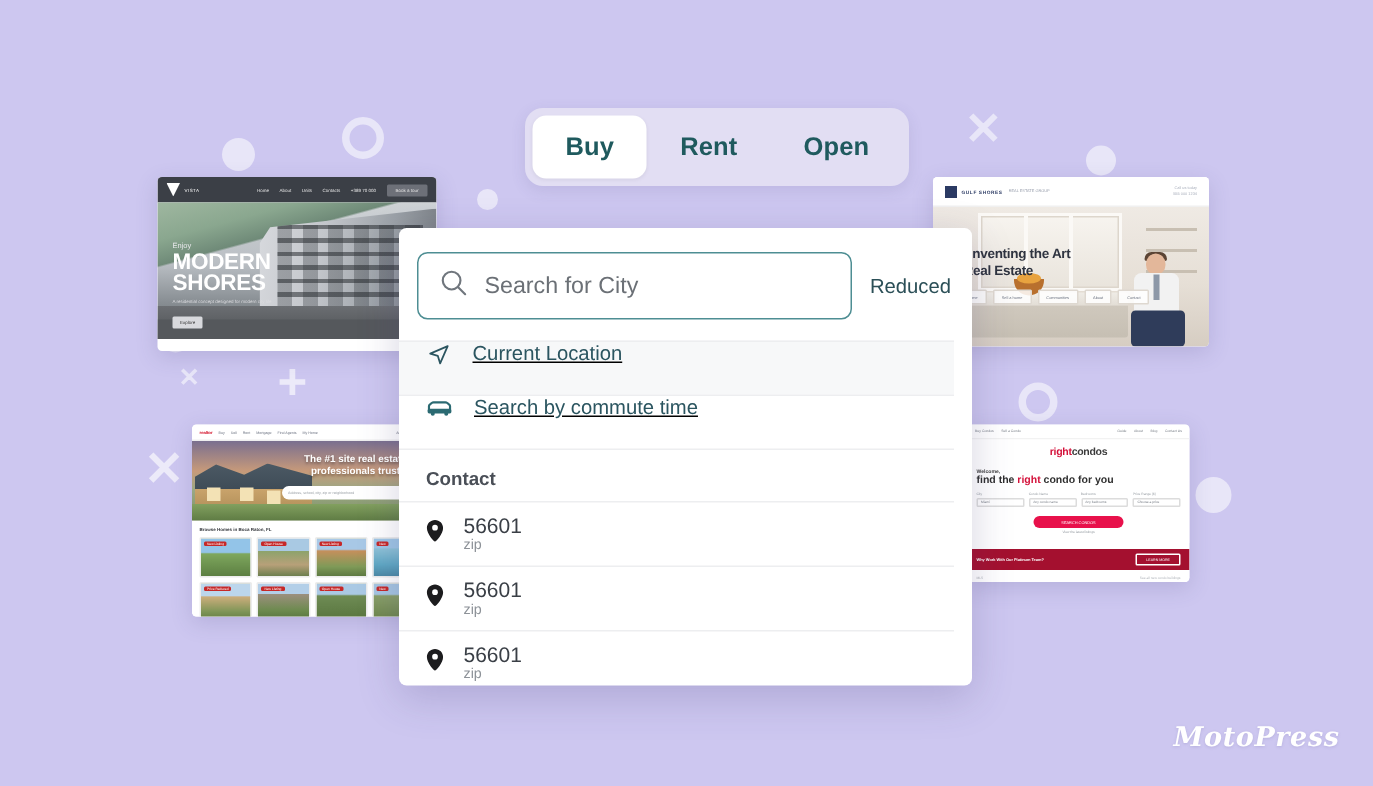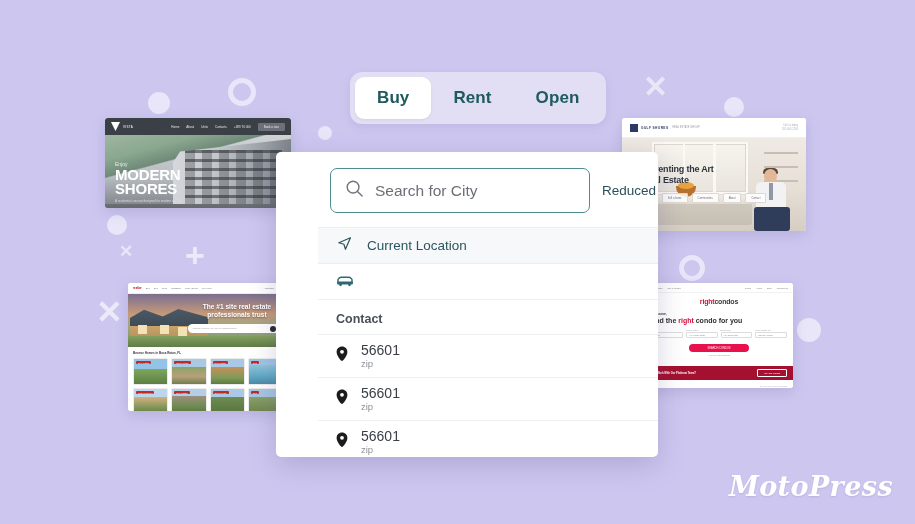--- a/index.html
+++ b/index.html
@@ -35,21 +35,21 @@
   
   .thumb {
     position: absolute;
     background: #ffffff;
     border-radius: 3px;
     box-shadow: 0 4px 14px rgba(80,70,130,0.18);
     overflow: hidden;
   }
 
   
-  #thumb-modern { left: 105px; top: 118px; width: 186px; height: 90px; }
+  #thumb-modern { left: 105px; top: 118px; width: 186px; height: 116px; }
   .tm-nav {
     height: 17px; background: #3b3f46; position: relative;
     display: flex; align-items: center; padding: 0 6px;
   }
   .tm-logo {
     width: 9px; height: 9px; background: #fff;
     clip-path: polygon(0 0, 100% 0, 50% 100%);
     margin-right: 3px;
   }
   .tm-logo-txt { font-size: 3px; color: #fff; letter-spacing: .3px; }
@@ -285,24 +285,24 @@
   }
   .tab {
     font-size: 17px; font-weight: bold; color: #1f5a5e;
     padding: 11px 22px; border-radius: 9px; cursor: pointer;
     letter-spacing: .1px;
   }
   .tab.active { background: #fff; box-shadow: 0 1px 3px rgba(0,0,0,.06); }
 
   
   #search-card {
-    position: absolute; left: 276px; top: 152px; width: 382px; height: 305px;
+    position: absolute; left: 266px; top: 152px; width: 382px; height: 305px;
     background: #fff; border-radius: 5px;
     box-shadow: 0 8px 28px rgba(70,60,120,.22);
-    z-index: 8; overflow: hidden; padding-left: 42px;
+    z-index: 8; overflow: hidden;
   }
   #search-row {
     display: flex; align-items: center; padding: 16px 14px 14px 12px;
   }
   #search-input-wrap {
     flex: 1; height: 45px; border: 1.6px solid #4e8e93; border-radius: 7px;
     display: flex; align-items: center; padding: 0 14px; gap: 11px;
     background: #fff;
   }
   .mag-icon { flex: 0 0 auto; }
@@ -313,43 +313,44 @@
   }
   #search-input::placeholder { color: #6b7076; }
   #cancel-btn {
     margin-left: 12px; font-size: 13.5px; color: #2b4f57; cursor: pointer;
     white-space: nowrap;
   }
 
   
   #suggest-list { width: 370px; }
   .sugg-row {
-    display: flex; align-items: center; gap: 14px;
+    display: flex; gap: 14px;
     height: 36px; padding: 0 0 0 18px; cursor: pointer;
     border-top: 1px solid #edeef0;
+    text-decoration: underline;
   }
   .sugg-row.shaded { background: #f7f8f9; }
   .sugg-label { font-size: 13.5px; color: #2b5560; }
   .places-hdr {
     font-size: 12.5px; font-weight: bold; color: #4a4f57;
     padding: 12px 0 8px 18px; border-top: 1px solid #edeef0;
   }
   .place-row {
     display: flex; align-items: center; gap: 13px;
     padding: 7px 0 7px 18px; border-top: 1px solid #edeef0; cursor: pointer;
   }
   .place-txt { line-height: 1.15; }
   .place-name { font-size: 14px; color: #3a3f46; }
   .place-type { font-size: 9.5px; color: #8d9298; margin-top: 1px; }
 
   
   #motopress {
     position: absolute; right: 22px; bottom: 22px;
     font-family: "DejaVu Serif", serif; font-style: italic; font-weight: bold;
-    font-size: 27px; color: #ffffff; letter-spacing: .4px;
+    font-size: 18px; color: #ffffff; letter-spacing: .4px;
     text-shadow: 0 1px 2px rgba(120,110,170,.25);
   }
 </style>
 </head>
 <body>
 
 <div class="deco deco-circle-fill" style="left:148px;top:92px;width:22px;height:22px;"></div>
 <div class="deco deco-circle-ring" style="left:228px;top:78px;width:28px;height:28px;"></div>
 <div class="deco deco-circle-fill" style="left:318px;top:126px;width:14px;height:14px;"></div>
 <div class="deco deco-circle-fill" style="left:312px;top:240px;width:12px;height:12px;"></div>
@@ -561,20 +562,21 @@
 
     <div class="sugg-row">
       <span>
         <svg width="18" height="14" viewBox="0 0 20 15" fill="none">
           <path d="M2.2 10.4V7.4c0-.5.2-1 .6-1.3l1.4-1.2c.4-.3.9-.5 1.4-.5h8.8c.5 0 1 .2 1.4.5l1.4 1.2c.4.3.6.8.6 1.3v3" stroke="#2b6a72" stroke-width="1.6" stroke-linejoin="round"></path>
           <rect x="1.2" y="9.2" width="17.6" height="3.4" rx="1.2" fill="#2b6a72"></rect>
           <circle cx="5" cy="12.9" r="1.5" fill="#2b6a72"></circle>
           <circle cx="15" cy="12.9" r="1.5" fill="#2b6a72"></circle>
         </svg>
       </span>
+      <span class="sugg-label">Search by commute time</span>
     </div>
 
     <div class="places-hdr">Contact</div>
 
     <div class="place-row">
       <span>
         <svg width="12" height="16" viewBox="0 0 12 16" fill="none">
           <path d="M6 0.6C2.9.6.6 3 .6 6c0 3.9 4.5 9 5.4 9s5.4-5.1 5.4-9c0-3-2.3-5.4-5.4-5.4z" fill="#1c1c1e"></path>
           <circle cx="6" cy="5.8" r="1.9" fill="#ffffff"></circle>
         </svg>

